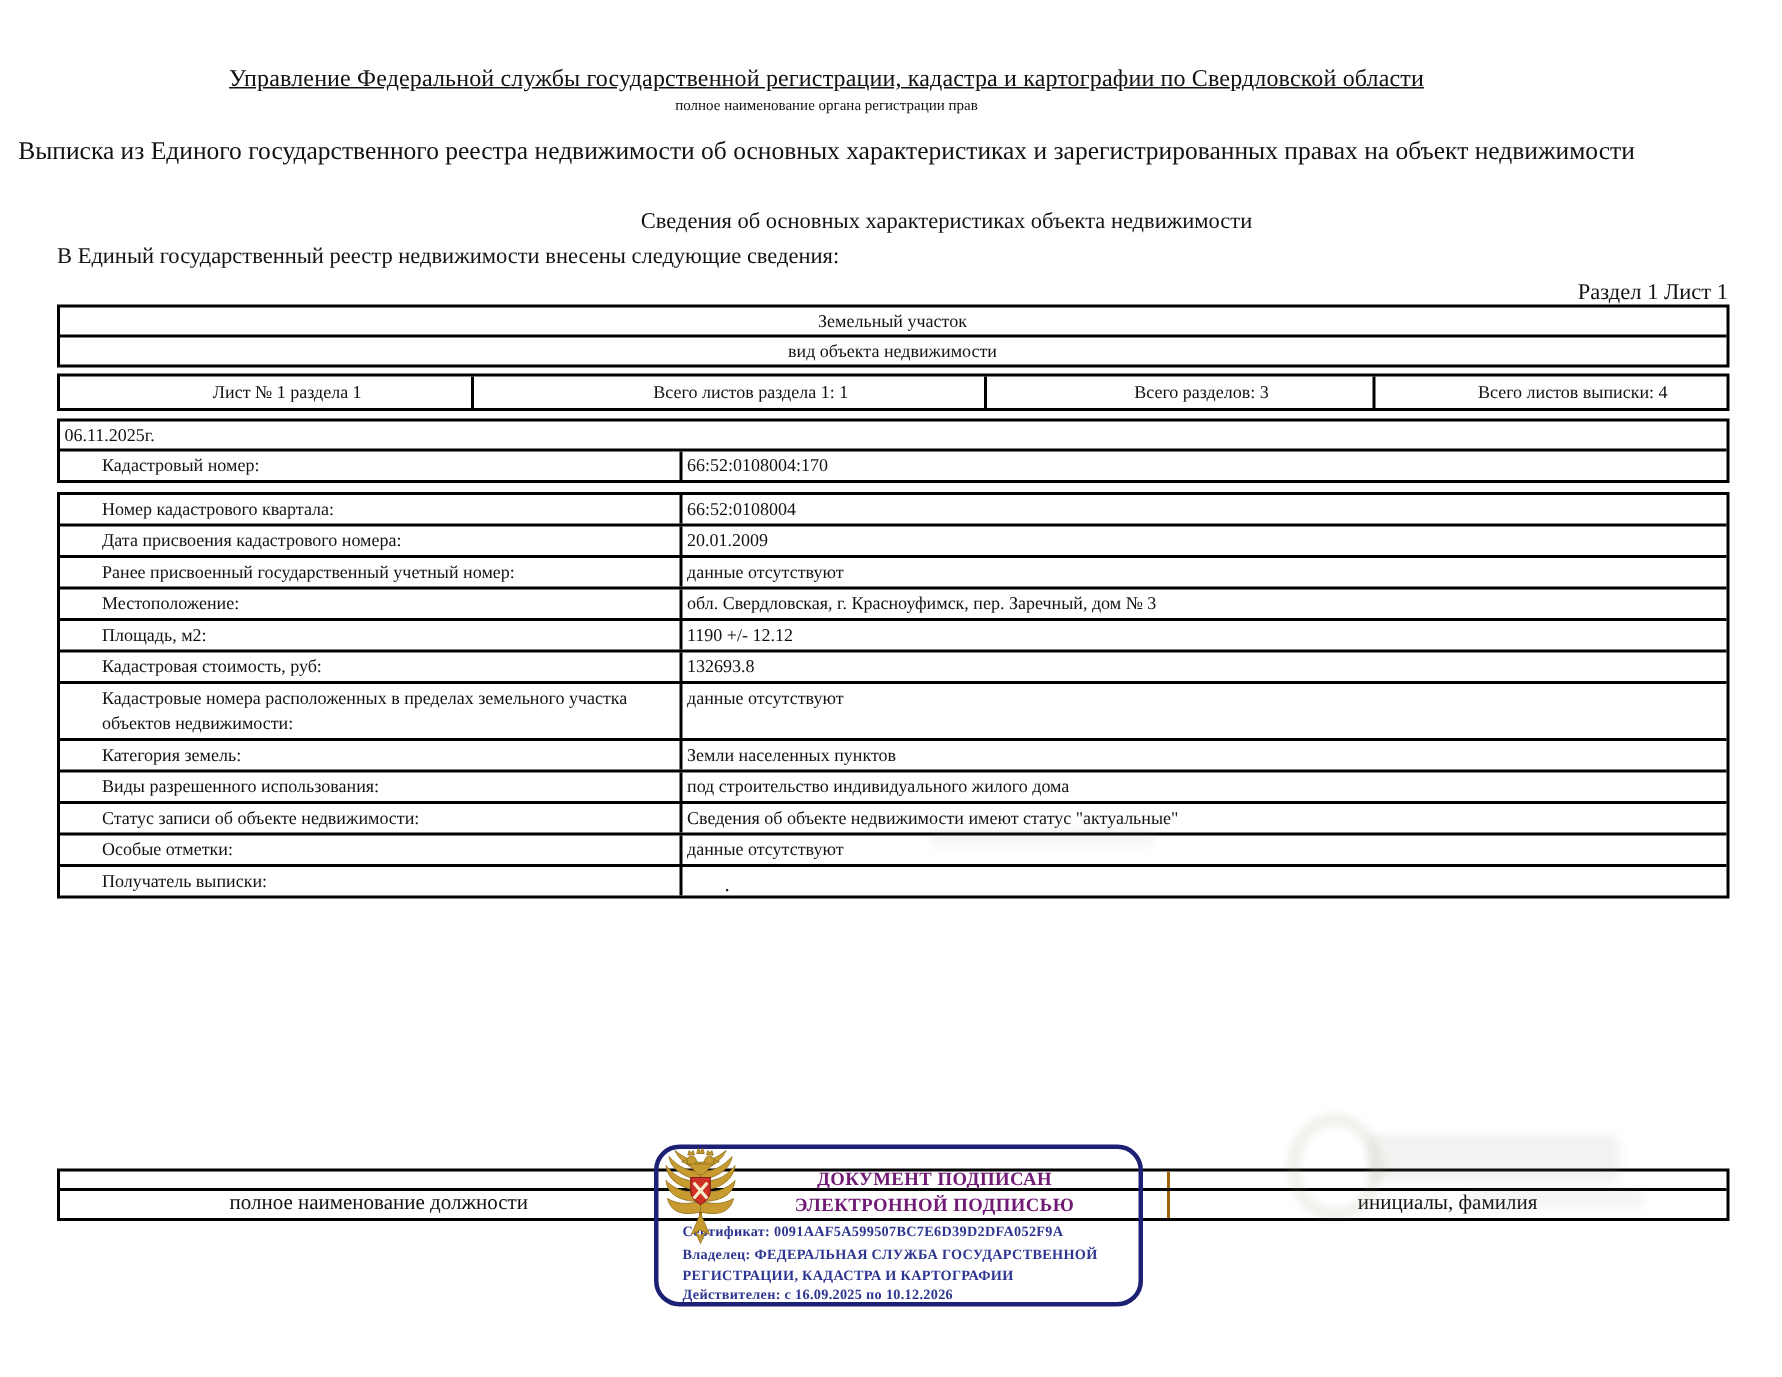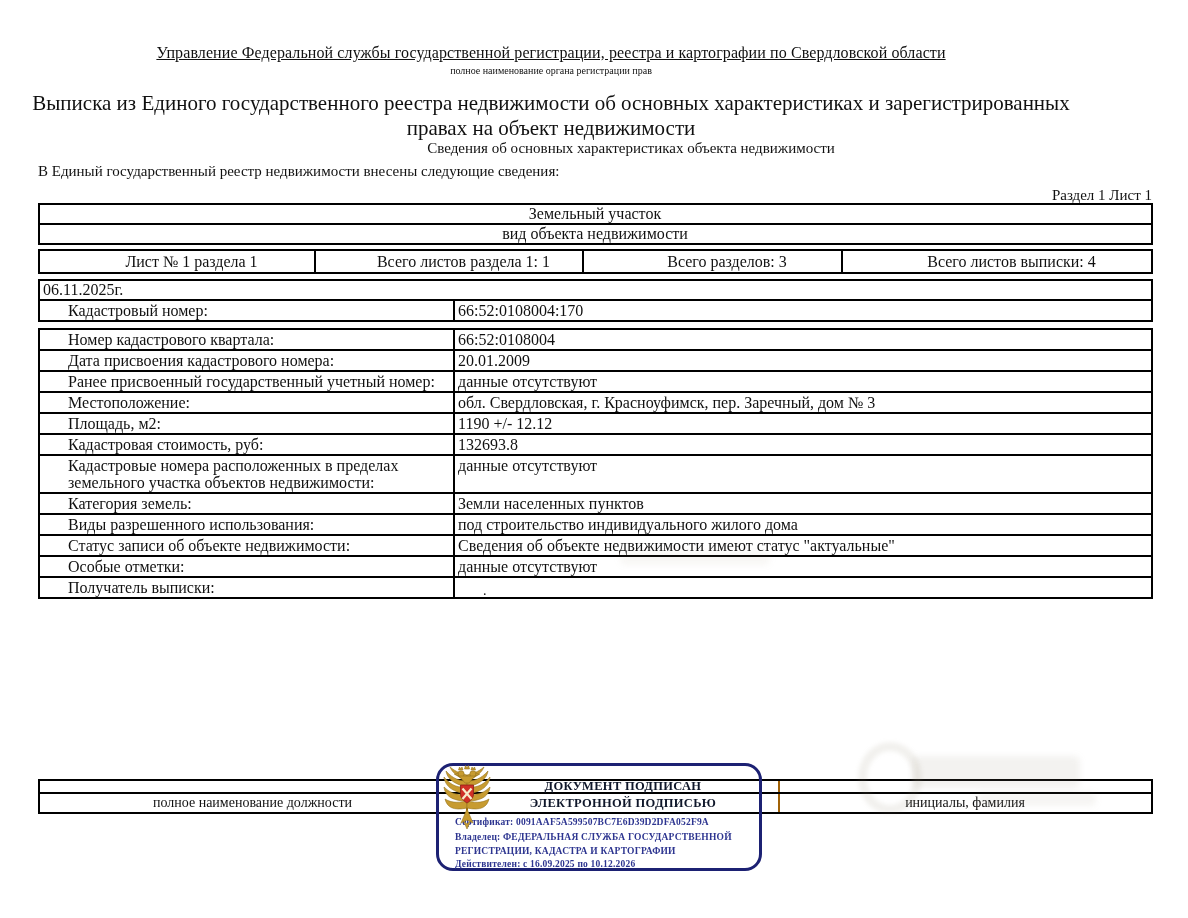--- a/index.html
+++ b/index.html
@@ -4,41 +4,41 @@
 <style>
   html,body { margin:0; padding:0; background:#ffffff; }
   .page {
     position:relative; width:1188px; height:918px; background:#ffffff;
     font-family:"Liberation Serif", serif; color:#111; overflow:hidden;
   }
   
   .hdr-block { position:absolute; left:0; top:0; width:1102px; text-align:center; }
   .org-name { position:absolute; top:44px; left:0; right:0; font-size:16px; text-decoration:underline; letter-spacing:.1px; }
   .org-caption { position:absolute; top:65px; left:0; right:0; font-size:10px; }
-  .doc-title { position:absolute; top:91px; left:0; right:0; font-size:21px; }
+  .doc-title { position:absolute; top:91px; left:0; right:0; font-size:17px; }
   .section-title { position:absolute; top:140px; left:0; width:1188px; text-align:center; font-size:15px;margin-left:37px; }
   .intro-line { position:absolute; top:163px; left:38px; font-size:15px; }
   .section-sheet { position:absolute; top:187px; right:36px; font-size:15px; }
 
   
   .tbl { position:absolute; left:38px; width:1115px; border:2px solid #000; box-sizing:border-box; background:transparent; }
   .trow { display:flex; border-top:2px solid #000; }
   .trow:first-child { border-top:none; }
-  .cell { box-sizing:border-box; font-size:16px; line-height:17px; padding:1px 4px 1px 3px; }
+  .cell { box-sizing:border-box; font-size:12px; line-height:17px; padding:1px 4px 1px 3px; }
   .c-center { text-align:center; }
   .col-label { width:415px; border-right:2px solid #000; flex:none;padding-left:28px; }
   .col-value { flex:1; }
 
   .tbl-object { top:203px; }
   .tbl-object .cell { width:100%; text-align:center; line-height:16px; }
 
   .tbl-sheets { top:249px; }
   .tbl-sheets .cell { line-height:19px; border-right:2px solid #000;padding-left:33px; }
   .tbl-sheets .cell:last-child { border-right:none; }
-  .s0 { width:276px; flex:none; } .s1 { width:268px; flex:none; } .s2 { width:259px; flex:none; } .s3 { flex:1; }
+  .s0 { width:276px; flex:none; } .s1 { width:342px; flex:none; } .s2 { width:259px; flex:none; } .s3 { flex:1; }
 
   .tbl-detailsA { top:279px; }
   .tbl-detailsB { top:328px; }
   .row-date .cell { width:100%; line-height:16px; }
   .trow .col-label, .trow .col-value { min-height:19px; }
 
   .stray-dot { position:absolute; left:483px; top:583px; font-size:14px; }
 
   
   .tbl-footer { top:779px; }
@@ -47,21 +47,21 @@
   .f0 { width:428px; flex:none; } .f1 { width:312px; flex:none; } .f2 { flex:1; }
   .tbl-footer .r-empty .cell { height:11px; line-height:11px; }
 
   
   .stamp {
     position:absolute; left:436px; top:763px; width:326px; height:108px;
     border:3.5px solid #1c2173; border-radius:17px; box-sizing:border-box;
     background:transparent; z-index:5;
   }
   .stamp-title { position:absolute; left:52px; right:4px; text-align:center;
-    font-size:12.5px; font-weight:bold; color:#0f172a; letter-spacing:.3px; }
+    font-size:12.5px; font-weight:bold; color:#701a75; letter-spacing:.3px; }
   .st1 { top:13px; } .st2 { top:30px; }
   .stamp-small { position:absolute; left:16px; right:4px; font-size:9.5px; font-weight:bold;
     color:#2d3590; letter-spacing:.2px; white-space:nowrap; }
   .sm1 { top:51px; } .sm2 { top:66px; } .sm3 { top:80px; } .sm4 { top:93px; }
   .eagle { position:absolute; left:443px; top:765px; z-index:6; }
 
   
   .wm { position:absolute; z-index:4; pointer-events:none; }
   .wm-ring { left:858px; top:742px; width:46px; height:54px; border:9px solid rgba(150,140,118,.12);
     border-radius:50%; filter:blur(2px); }
@@ -71,21 +71,21 @@
     border-radius:5px; filter:blur(3px); }
   .wm-bar3 { left:620px; top:551px; width:150px; height:14px; background:rgba(150,140,118,.07);
     border-radius:5px; filter:blur(3px); }
 </style>
 </head>
 <body>
 
 <div class="page">
 
   <div class="hdr-block">
-    <div class="org-name">Управление Федеральной службы государственной регистрации, реестра и картографии по Свердловской области</div>
+    <div class="org-name">Управление Федеральной службы государственной регистрации, кадастра и картографии по Свердловской области</div>
     <div class="org-caption">полное наименование органа регистрации прав</div>
     <div class="doc-title">Выписка из Единого государственного реестра недвижимости об основных характеристиках и зарегистрированных правах на объект недвижимости</div>
   </div>
   <div class="section-title">Сведения об основных характеристиках объекта недвижимости</div>
   <div class="intro-line">В Единый государственный реестр недвижимости внесены следующие сведения:</div>
   <div class="section-sheet">Раздел 1 Лист 1</div>
 
   <div class="tbl tbl-object">
     <div class="trow">
       <div class="cell">Земельный участок</div>

